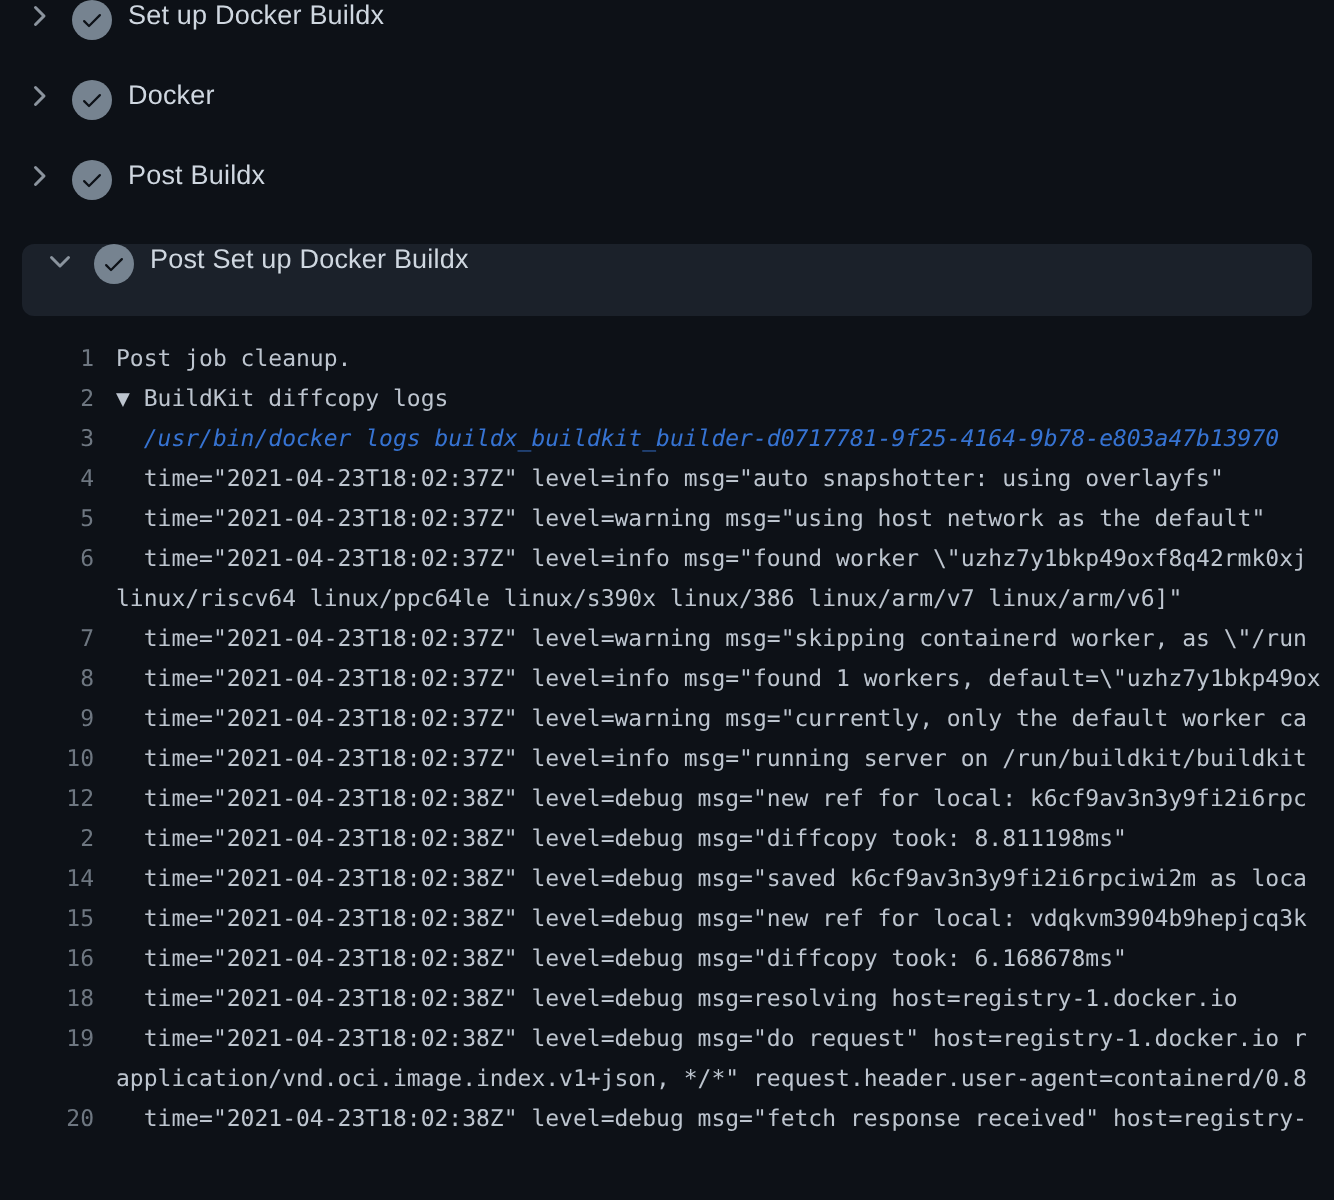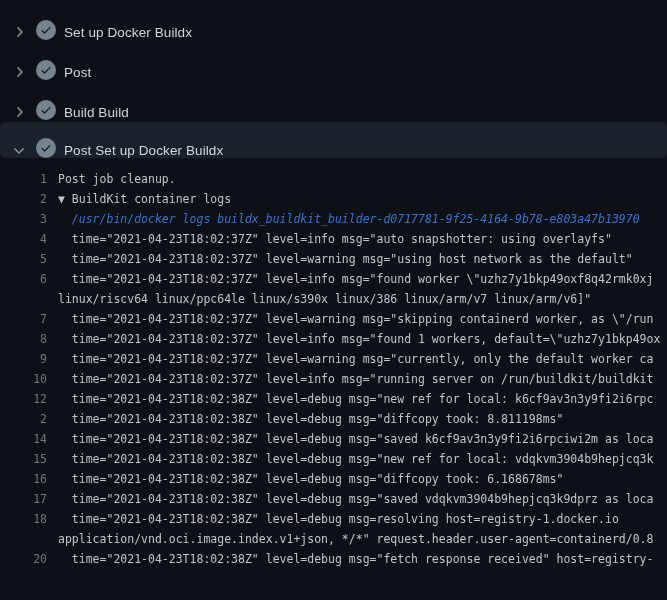--- a/index.html
+++ b/index.html
@@ -4,26 +4,26 @@
 <style>
   html,body{margin:0;padding:0;}
   body{
     width:667px;height:600px;overflow:hidden;
     background:var(--bg,#0d1117);
     font-family:"Liberation Sans","DejaVu Sans",sans-serif;
     -webkit-font-smoothing:antialiased;
   }
   .steps{width:667px;}
   .step{
-    display:flex;align-items:flex-end;
+    display:flex;align-items:flex-start;
     height:40px;padding-left:11px;box-sizing:border-box;
     cursor:pointer;
   }
   .step.expanded{
-    height:36px;margin:2px 0;
+    height:36px;margin:2px 11px;
     background:var(--step-active-bg,#1b212a);
     border-radius:6px;
   }
   .chev{width:16px;height:16px;display:inline-flex;align-items:center;justify-content:center;flex:0 0 16px;}
   .check{
     width:20px;height:20px;border-radius:50%;
     background:var(--check-circle,#768390);
     display:inline-flex;align-items:center;justify-content:center;
     margin-left:9px;flex:0 0 20px;
   }
@@ -78,35 +78,35 @@
       <svg width="16" height="16" viewBox="0 0 16 16">
           <path fill="#8b949e" d="M6.22 3.22a.75.75 0 0 1 1.06 0l4.25 4.25a.75.75 0 0 1 0 1.06l-4.25 4.25a.75.75 0 0 1-1.06-1.06L9.94 8 6.22 4.28a.75.75 0 0 1 0-1.06z"></path>
         </svg>
     </span>
 
     <span class="check">
       <svg width="12" height="12" viewBox="0 0 16 16">
           <path fill="#0d1117" d="M13.78 4.22a.75.75 0 0 1 0 1.06l-7.25 7.25a.75.75 0 0 1-1.06 0L2.22 9.28a.75.75 0 0 1 1.06-1.06L6 10.94l6.72-6.72a.75.75 0 0 1 1.06 0z"></path>
         </svg>
     </span>
-    <span class="step-label">Post</span>
+    <span class="step-label">Docker</span>
   </div>
     <div class="step collapsed">
     <span class="chev chev-right">
       <svg width="16" height="16" viewBox="0 0 16 16">
           <path fill="#8b949e" d="M6.22 3.22a.75.75 0 0 1 1.06 0l4.25 4.25a.75.75 0 0 1 0 1.06l-4.25 4.25a.75.75 0 0 1-1.06-1.06L9.94 8 6.22 4.28a.75.75 0 0 1 0-1.06z"></path>
         </svg>
     </span>
 
     <span class="check">
       <svg width="12" height="12" viewBox="0 0 16 16">
           <path fill="#0d1117" d="M13.78 4.22a.75.75 0 0 1 0 1.06l-7.25 7.25a.75.75 0 0 1-1.06 0L2.22 9.28a.75.75 0 0 1 1.06-1.06L6 10.94l6.72-6.72a.75.75 0 0 1 1.06 0z"></path>
         </svg>
     </span>
-    <span class="step-label">Build Build</span>
+    <span class="step-label">Post Buildx</span>
   </div>
     <div class="step expanded">
 
     <span class="chev chev-down">
       <svg width="16" height="16" viewBox="0 0 16 16">
           <path fill="#8b949e" d="M12.78 6.22a.75.75 0 0 1 0 1.06l-4.25 4.25a.75.75 0 0 1-1.06 0L3.22 7.28a.75.75 0 0 1 1.06-1.06L8 9.94l3.72-3.72a.75.75 0 0 1 1.06 0z"></path>
         </svg>
     </span>
     <span class="check">
       <svg width="12" height="12" viewBox="0 0 16 16">
@@ -116,21 +116,21 @@
     <span class="step-label">Post Set up Docker Buildx</span>
   </div>
   </div>
 <div class="log">
     <div class="log-row default">
     <span class="ln">1</span>
     <span class="lt">Post job cleanup.</span>
   </div>
     <div class="log-row group">
     <span class="ln">2</span>
-    <span class="lt">▼ BuildKit container logs</span>
+    <span class="lt">▼ BuildKit diffcopy logs</span>
   </div>
     <div class="log-row command">
     <span class="ln">3</span>
     <span class="lt">  /usr/bin/docker logs buildx_buildkit_builder-d0717781-9f25-4164-9b78-e803a47b13970</span>
   </div>
     <div class="log-row default">
     <span class="ln">4</span>
     <span class="lt">  time="2021-04-23T18:02:37Z" level=info msg="auto snapshotter: using overlayfs"</span>
   </div>
     <div class="log-row default">
@@ -175,28 +175,28 @@
   </div>
     <div class="log-row default">
     <span class="ln">15</span>
     <span class="lt">  time="2021-04-23T18:02:38Z" level=debug msg="new ref for local: vdqkvm3904b9hepjcq3k</span>
   </div>
     <div class="log-row default">
     <span class="ln">16</span>
     <span class="lt">  time="2021-04-23T18:02:38Z" level=debug msg="diffcopy took: 6.168678ms"</span>
   </div>
     <div class="log-row default">
-    <span class="ln">17</span>
-    <span class="lt">  time="2021-04-23T18:02:38Z" level=debug msg="saved vdqkvm3904b9hepjcq3k9dprz as loca</span>
-  </div>
-    <div class="log-row default">
     <span class="ln">18</span>
     <span class="lt">  time="2021-04-23T18:02:38Z" level=debug msg=resolving host=registry-1.docker.io</span>
   </div>
     <div class="log-row default">
+    <span class="ln">19</span>
+    <span class="lt">  time="2021-04-23T18:02:38Z" level=debug msg="do request" host=registry-1.docker.io r</span>
+  </div>
+    <div class="log-row default">
     <span class="ln"></span>
     <span class="lt">application/vnd.oci.image.index.v1+json, */*" request.header.user-agent=containerd/0.8</span>
   </div>
     <div class="log-row default">
     <span class="ln">20</span>
     <span class="lt">  time="2021-04-23T18:02:38Z" level=debug msg="fetch response received" host=registry-</span>
   </div>
   </div>
 
 </body></html>

